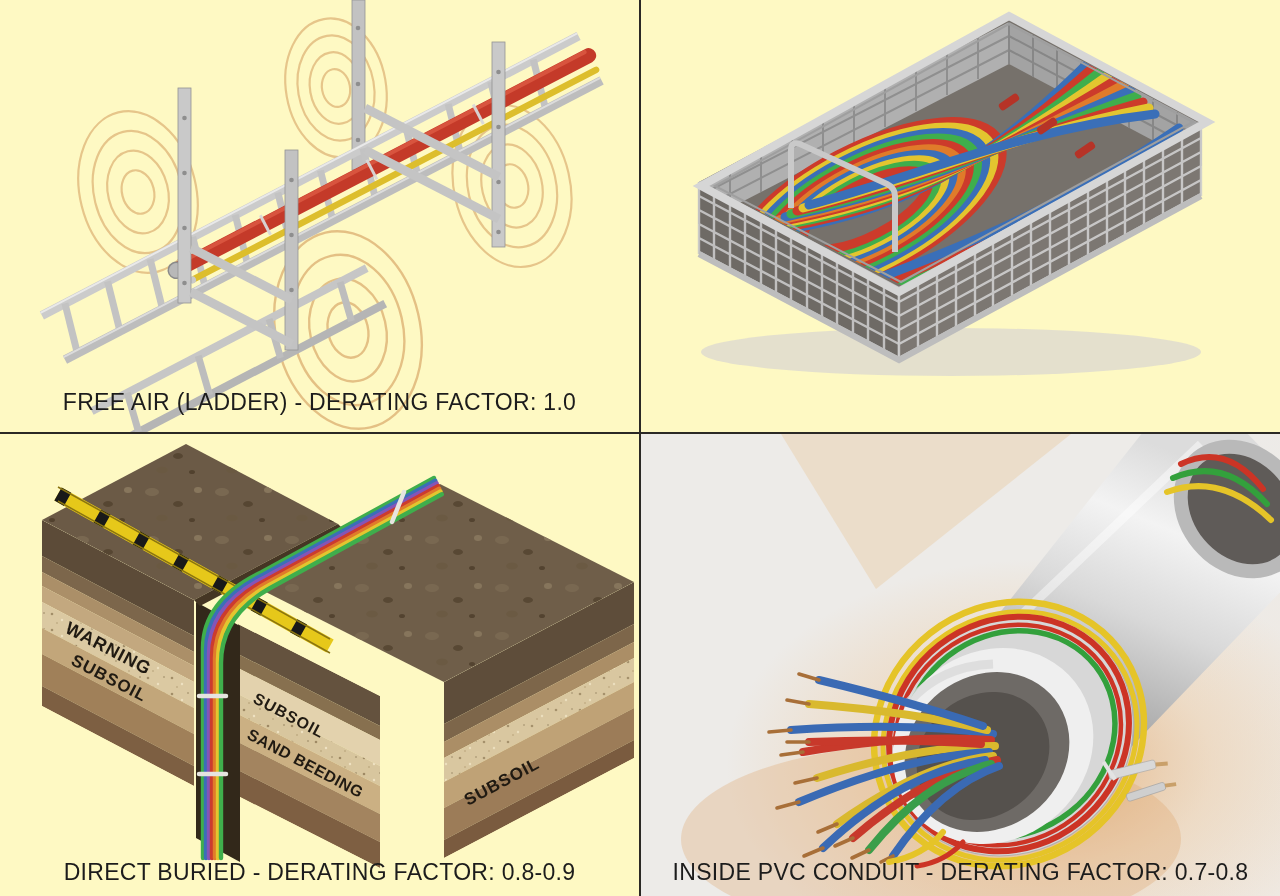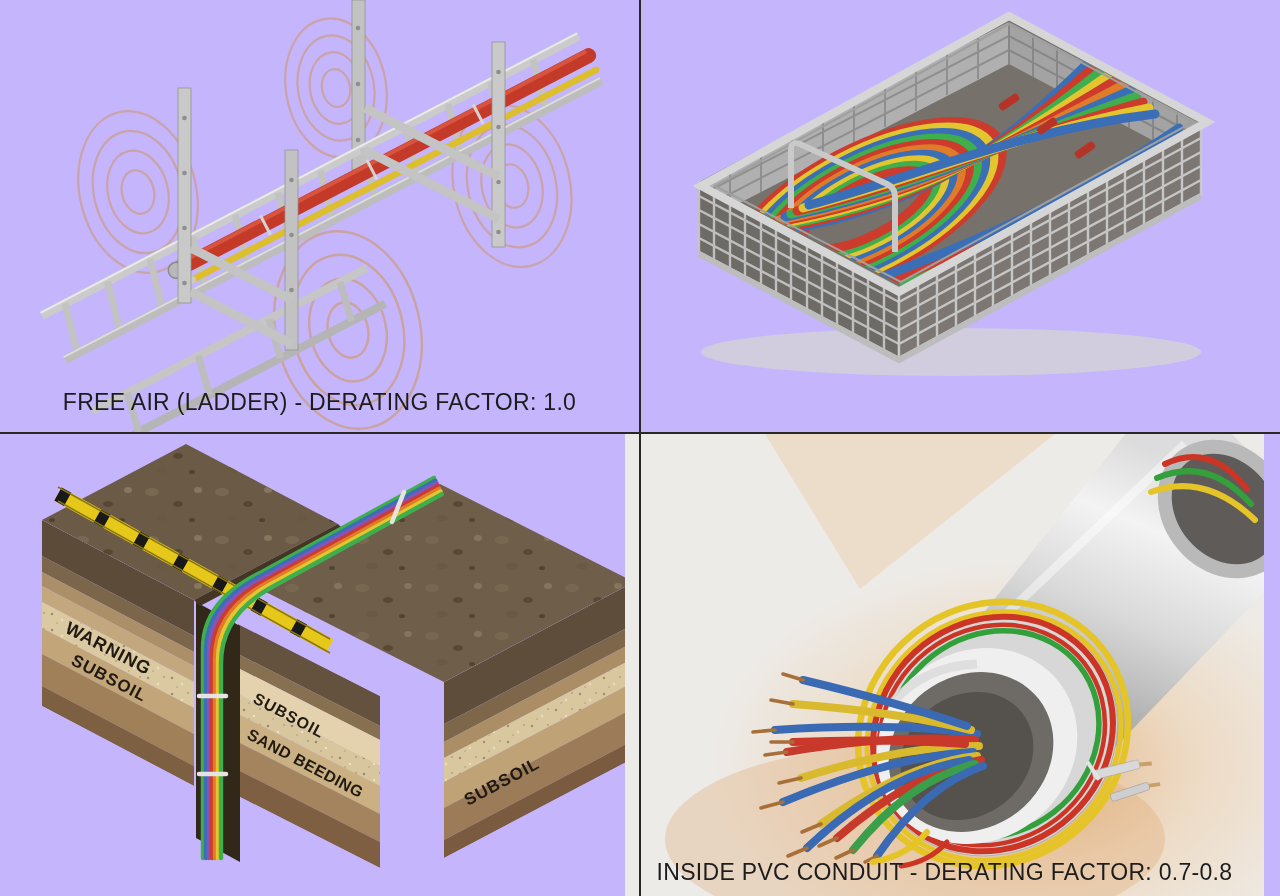--- a/index.html
+++ b/index.html
@@ -1,27 +1,27 @@
 <!DOCTYPE html>
 <html><head>
 <meta charset="utf-8">
 <style>
   html,body{margin:0;padding:0;background:#d8d6d2;}
-  .page{position:relative;width:1280px;height:896px;background:#c4b5fd;overflow:hidden;
+  .page{position:relative;width:1280px;height:896px;background:#fef9c3;overflow:hidden;
         font-family:"Liberation Sans",sans-serif;}
   .panel{position:absolute;overflow:hidden;}
   .panel svg{position:absolute;left:0;top:0;}
   .caption{position:absolute;left:0;right:0;text-align:center;color:#1c1c1c;
            font-size:23px;font-weight:400;letter-spacing:.3px;white-space:nowrap;}
   .divider-v{position:absolute;left:639px;top:0;width:2px;height:896px;background:#2b2925;}
   .divider-h{position:absolute;left:0;top:432px;width:1280px;height:2px;background:#2b2925;}
   .p-tl{left:0;top:0;width:639px;height:432px;}
   .p-tr{left:641px;top:0;width:639px;height:432px;}
   .p-bl{left:0;top:434px;width:639px;height:462px;}
-  .p-br{left:625px;top:434px;width:639px;height:462px;background:linear-gradient(135deg,#edebe8 55%,#efe9e2 100%);}
+  .p-br{left:641px;top:434px;width:639px;height:462px;background:linear-gradient(135deg,#edebe8 55%,#efe9e2 100%);}
   .cap-top{bottom:16px;}
   .cap-bottom{bottom:10px;}
   svg text{font-family:"Liberation Sans",sans-serif;font-weight:700;fill:#201a12;}
 </style>
 </head>
 <body>
 
 <div class="page">
 
   <div class="panel p-tl">
@@ -308,20 +308,21 @@
         <path d="M439.2 54.8 L267.2 148.8 Q215 177 215 224 L215 424" stroke="#e07b2a"></path>
         <path d="M440.5 57.5 L268.5 151.5 Q218 179 218 226 L218 424" stroke="#e3c52f"></path>
         <path d="M441.8 60.2 L269.8 154.2 Q221 182 221 229 L221 424" stroke="#3fae4c"></path>
       </g>
       <g stroke="#e6e4e0" stroke-width="4.5" stroke-linecap="round">
         <line x1="404" y1="58" x2="392" y2="88"></line>
         <line x1="199" y1="262" x2="226" y2="262"></line>
         <line x1="199" y1="340" x2="226" y2="340"></line>
       </g>
     </svg>
+    <div class="caption cap-bottom">DIRECT BURIED - DERATING FACTOR: 0.8-0.9</div>
   </div>
 
   <div class="panel p-br">
     <svg width="639" height="462" viewBox="0 0 639 462">
       <defs>
         <radialGradient id="glowG" cx="50%" cy="50%" r="50%">
           <stop offset="0%" stop-color="#dfa368" stop-opacity="0.85"></stop>
           <stop offset="55%" stop-color="#ecc9a0" stop-opacity="0.45"></stop>
           <stop offset="100%" stop-color="#ecc9a0" stop-opacity="0"></stop>
         </radialGradient>

